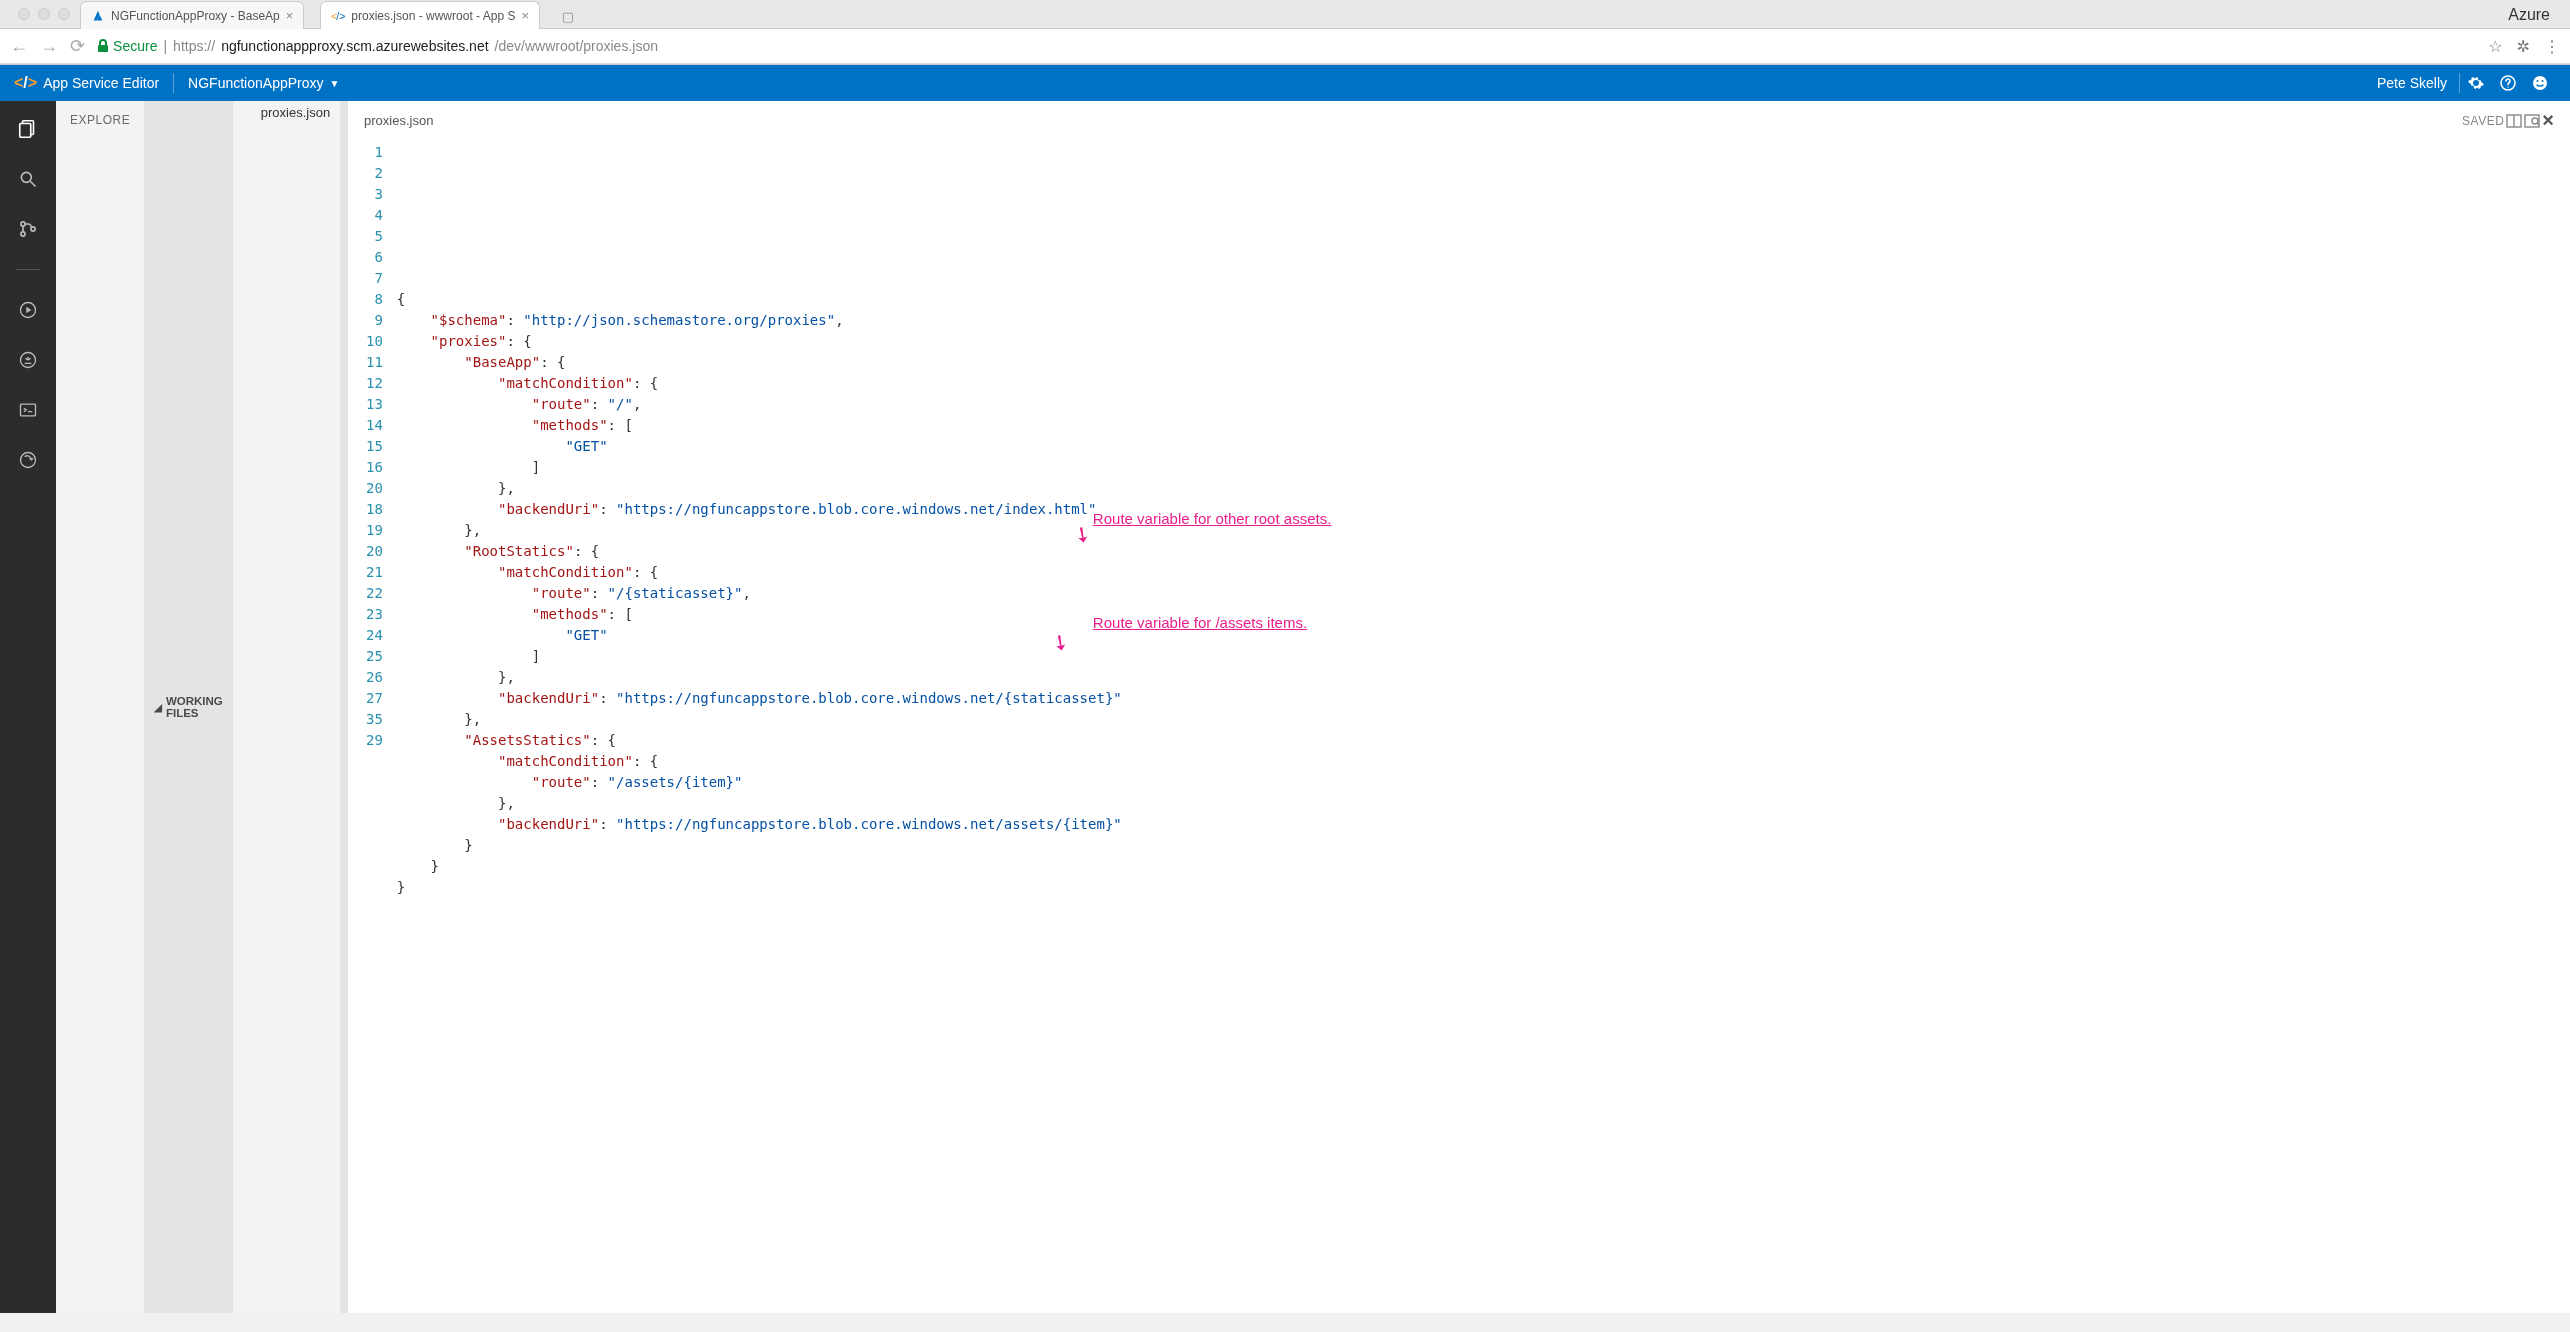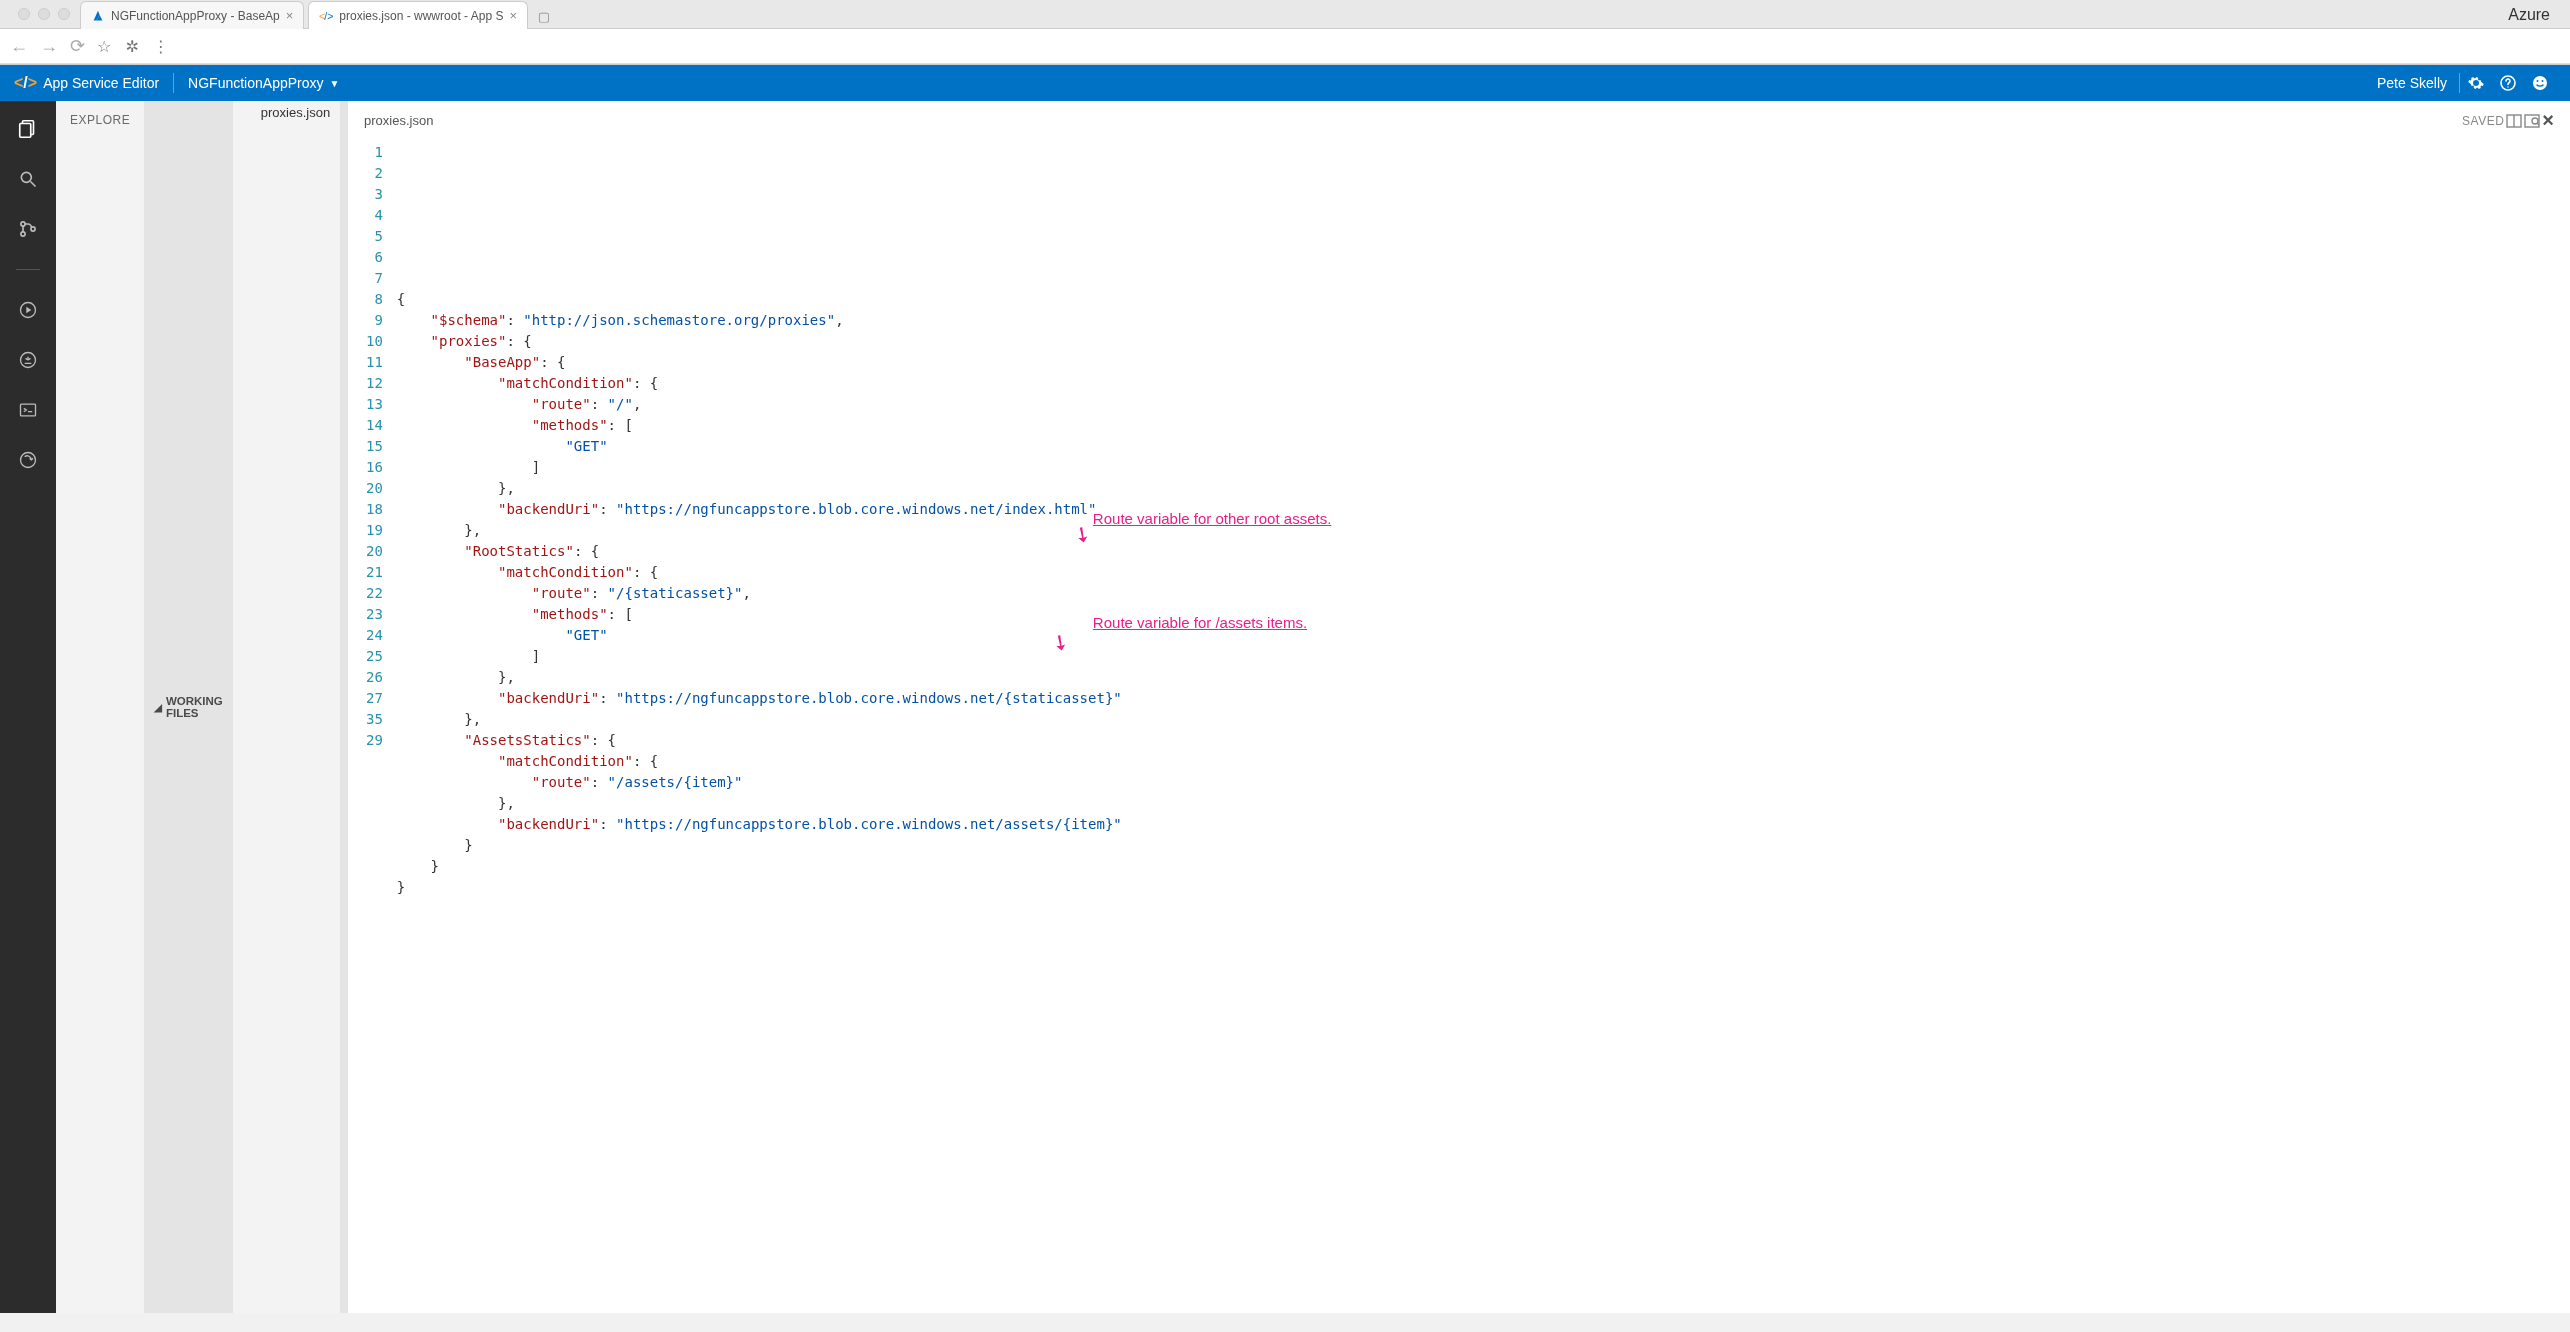--- a/index.html
+++ b/index.html
@@ -2,21 +2,21 @@
 <html><head>
 <meta charset="utf-8">
 <style>
   * { box-sizing: border-box; margin: 0; padding: 0; }
   html, body { height: 100%; font-family: -apple-system, "Segoe UI", Arial, sans-serif; font-size: 13px; color: #333; background: #f1f1f1; }
   
   .browser-chrome { background: #e8e8e8; border-bottom: 1px solid #ccc; }
   .win-buttons { display: flex; gap: 8px; padding: 8px 10px; align-items: center; }
   .win-btn { width: 12px; height: 12px; border-radius: 50%; background: #ddd; border: 1px solid #ccc; }
   .tabs-row { display: flex; align-items: flex-end; padding: 0 8px; }
-  .tab { display: flex; align-items: center; gap: 6px; background: #f7f7f7; border: 1px solid #ccc; border-bottom: none; border-radius: 6px 6px 0 0; padding: 6px 10px; margin-right: 4px; font-size: 12px; max-width: 260px; color: #555; position: relative; top: 1px; }
+  .tab { display: flex; align-items: center; gap: 6px; background: #f7f7f7; border: 1px solid #ccc; border-bottom: none; border-radius: 6px 6px 0 0; padding: 6px 10px; margin-right: 16px; font-size: 12px; max-width: 260px; color: #555; position: relative; top: 1px; }
   .tab.active { background: #fff; }
   .tab .favicon { width: 14px; height: 14px; display: inline-block; }
   .tab .close { color: #888; font-size: 13px; cursor: pointer; }
   .tab-plus { width: 24px; height: 24px; display: flex; align-items: center; justify-content: center; color: #888; border-radius: 4px; cursor: pointer; }
   .azure-profile { margin-left: auto; padding: 4px 12px; color: #333; font-size: 16px; }
   .addr-row { display: flex; align-items: center; gap: 12px; background: #fff; border-top: 1px solid #ccc; border-bottom: 1px solid #ddd; padding: 6px 10px; }
   .nav-btn { color: #aaa; font-size: 18px; cursor: pointer; }
   .url-bar { flex: 1; display: flex; align-items: center; gap: 6px; font-size: 14px; color: #555; overflow: hidden; white-space: nowrap; }
   .url-bar .secure { color: #0a8f3c; font-weight: 500; display: flex; align-items: center; gap: 4px; }
   .url-bar .host { color: #222; }
@@ -89,20 +89,35 @@
       <span>proxies.json - wwwroot - App S</span>
       <span class="close">×</span>
     </div>
     <div class="tab-plus">▢</div>
     <div class="azure-profile">Azure</div>
   </div>
   <div class="addr-row">
     <span class="nav-btn">←</span>
     <span class="nav-btn">→</span>
     <span class="nav-btn">⟳</span>
+    <div class="url-bar">
+      <span class="secure">
+        <span>
+          <svg width="12" height="14" viewBox="0 0 12 14">
+              <rect x="1" y="6" width="10" height="7" rx="1" fill="#0a8f3c"></rect>
+              <path d="M3 6 V4 a3 3 0 0 1 6 0 V6" fill="none" stroke="#0a8f3c" stroke-width="2"></path>
+            </svg>
+        </span>
+        <span>Secure</span>
+      </span>
+      <span style="color:#888">|</span>
+      <span style="color:#888">https://</span>
+        <span class="host">ngfunctionappproxy.scm.azurewebsites.net</span>
+        <span class="path">/dev/wwwroot/proxies.json</span>
+    </div>
     <div class="addr-actions">
       <span>☆</span>
       <span>✲</span>
       <span>⋮</span>
     </div>
   </div>
 </div>
 
 <div class="app-header">
   <div class="logo">

